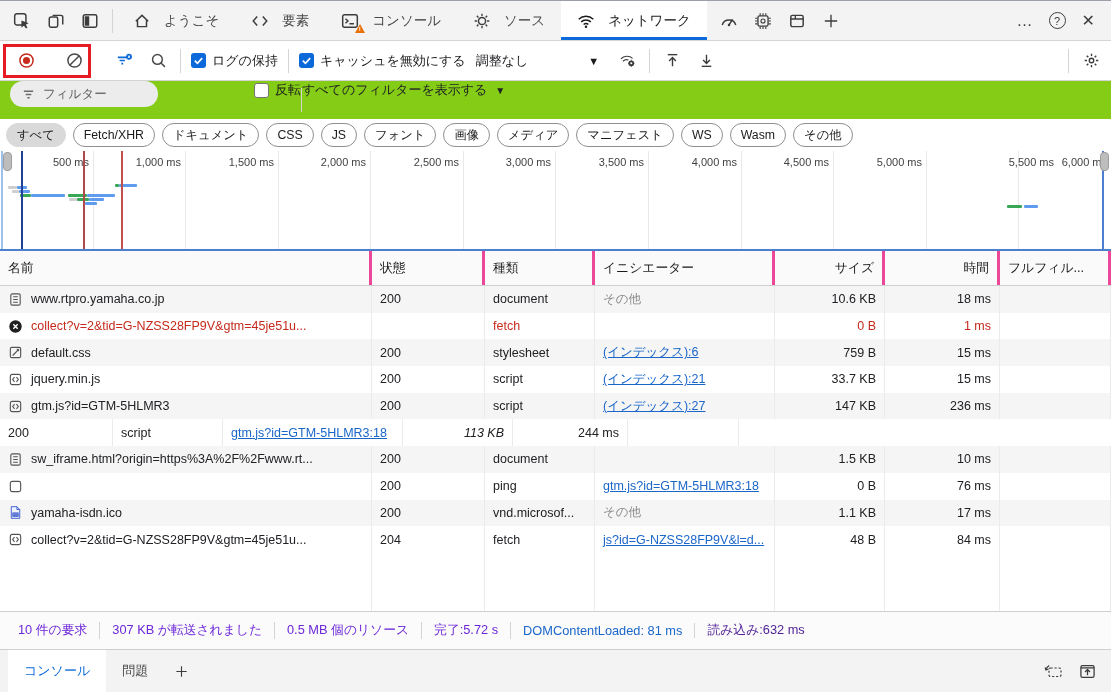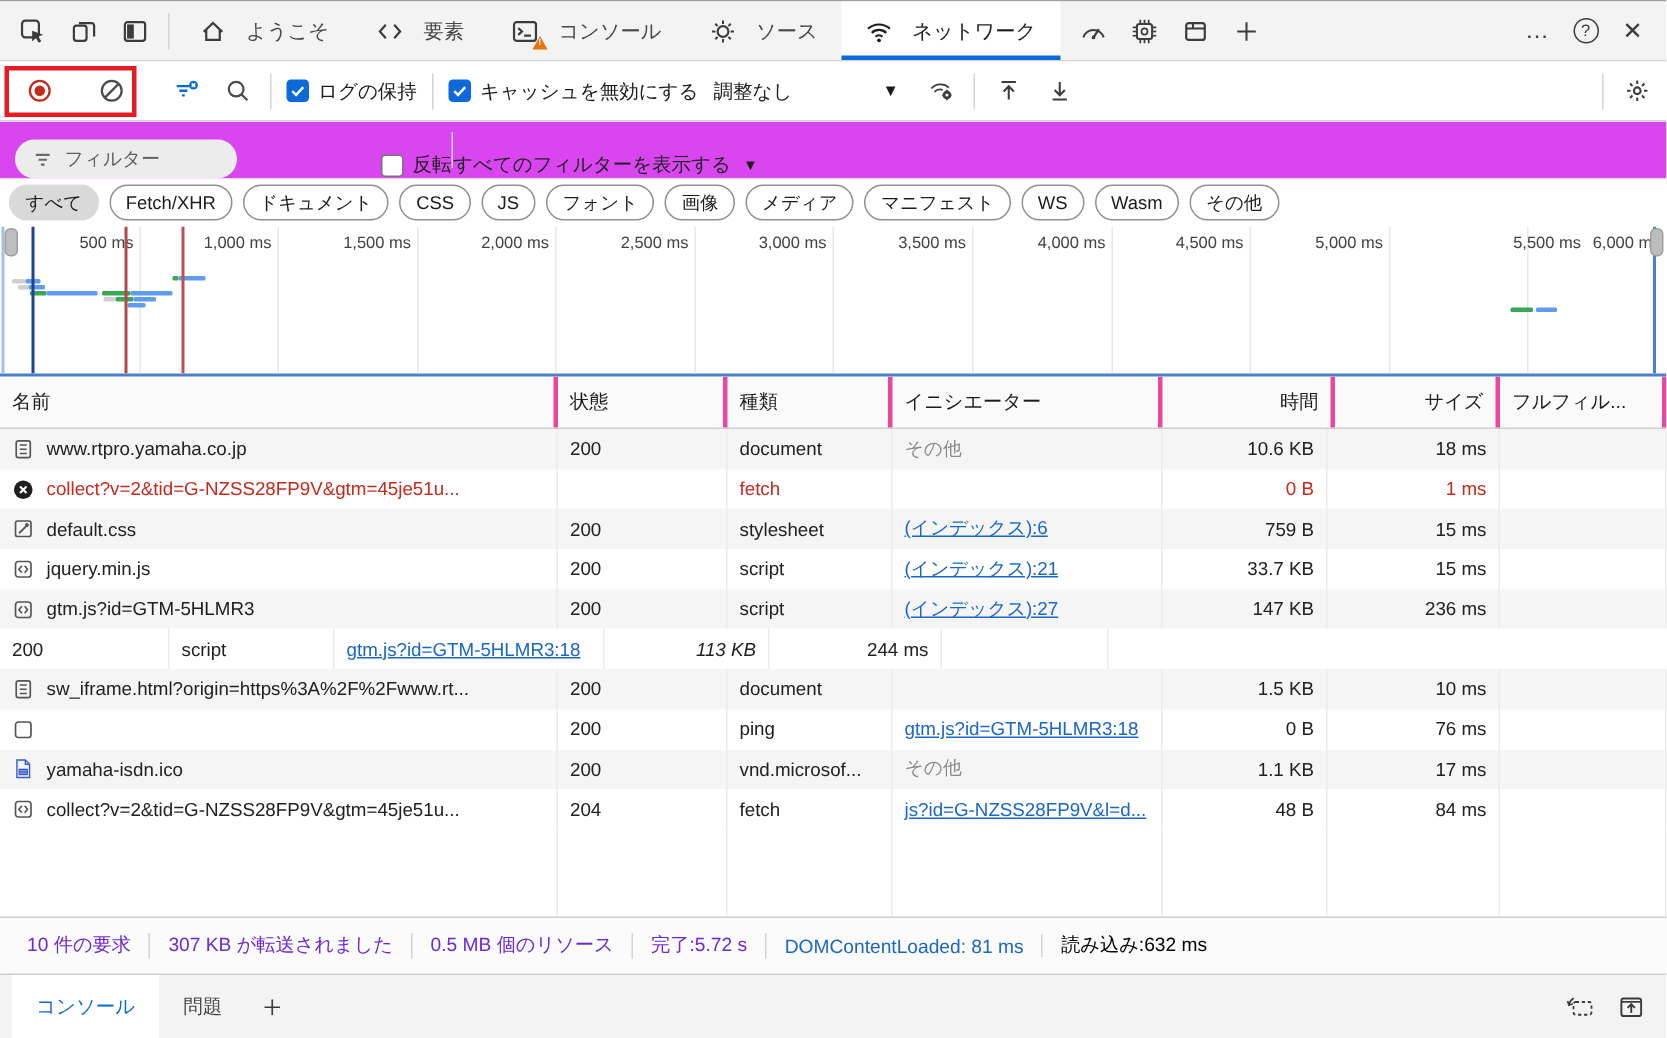--- a/index.html
+++ b/index.html
@@ -33,21 +33,21 @@
   .chkrow { display:flex; align-items:center; gap:6px; cursor:pointer; white-space:nowrap; font-size:13px; color:#1b1b1b; }
   .cb { width:15px; height:15px; border-radius:3px; display:inline-flex; align-items:center; justify-content:center; flex:0 0 auto; }
   .cb.checked { background:#0b69da; }
   .cb.checked svg { width:11px; height:11px; }
   .cb.unchecked { background:#fff; border:1.3px solid #767676; }
   .throttle { display:flex; align-items:center; gap:4px; cursor:pointer; font-size:13px; }
   .throttle .caret { margin-left:56px; font-size:11px; color:#1b1b1b; }
   .nettoolbar .right { margin-left:auto; display:flex; align-items:center; }
 
   
-  .filterrow { height:38px; background:#d946ef; display:flex; align-items:flex-end; padding:0 10px; flex:0 0 auto; }
+  .filterrow { height:38px; background:#84cc16; display:flex; align-items:flex-start; padding:0 10px; flex:0 0 auto; }
   .filter-pill { width:148px; height:26px; background:#ececec; border-radius:13px; display:flex; align-items:center; gap:8px; padding:0 12px; color:#5f5f5f; cursor:text; }
   .filter-pill svg { width:13px; height:13px; flex:0 0 auto; }
   .spacer-105 { width:96px; }
   .showall { display:flex; align-items:center; gap:8px; cursor:pointer; font-size:13px; }
   .showall .caret { font-size:10px; }
 
   
   .chips { height:32px; display:flex; align-items:center; gap:7px; padding:0 6px; background:#fff; flex:0 0 auto; }
   .chip { height:24px; display:inline-flex; align-items:center; padding:0 10px; border:1px solid #8f8f8f; border-radius:13px; font-size:12.3px; cursor:pointer; background:#fff; white-space:nowrap; color:#1b1b1b; }
   .chip.selected { background:#d9d9d9; border-color:#d9d9d9; }
@@ -75,21 +75,21 @@
   .errtext { color:#c42b1c; }
   .initlink { color:#1a66c9; text-decoration:underline; cursor:pointer; }
   .emptygrid { height:58px; display:flex; }
   .emptygrid .td { height:58px; }
 
   
   .statusbar { height:38px; margin-top:auto; border-top:1px solid #cfcfcf; background:#fbfbfb; display:flex; align-items:center; padding:0 6px; flex:0 0 auto; }
   .sitem { padding:0 12px; font-size:12.8px; color:#6d28d9; border-right:1px solid #d4d4d4; white-space:nowrap; }
   .sitem:last-child { border-right:none; }
   .sitem.blue { color:#1a66c9; }
-  .sitem.red { color:#000000; }
+  .sitem.red { color:#4c1d95; }
 
   
   .drawer { height:44px; background:#f3f3f3; border-top:1px solid #cfcfcf; display:flex; align-items:stretch; flex:0 0 auto; }
   .dtabs { display:flex; align-items:stretch; padding-left:8px; }
   .dtab { display:flex; align-items:center; padding:0 16px; font-size:13px; color:#474747; cursor:pointer; white-space:nowrap; }
   .dtab.active { background:#fff; color:#0b69da; }
   .dplus { display:flex; align-items:center; padding:0 10px; cursor:pointer; }
   .dplus svg { width:15px; height:15px; }
   .drawer-right { margin-left:auto; display:flex; align-items:center; gap:14px; padding-right:14px; }
   .drawer-right .ticon svg { width:19px; height:17px; }
@@ -366,22 +366,22 @@
    <div class="brush-line" style="left:1102px;background:#4d7fd0;"></div>
    <div class="brush-handle" style="left:1100px;"></div>
     </div>
 
   <div class="tablewrap">
     <div class="thead" id="thead">
         <div class="th" style="width:372px;">名前</div>
         <div class="th" style="width:113px;">状態</div>
         <div class="th" style="width:110px;">種類</div>
         <div class="th" style="width:180px;">イニシエーター</div>
+        <div class="th" style="width:110px;justify-content:flex-end;">サイズ</div>
         <div class="th" style="width:115px;justify-content:flex-end;">時間</div>
-        <div class="th" style="width:110px;justify-content:flex-end;">サイズ</div>
         <div class="th" style="width:111px;">フルフィル...</div>
       </div>
     <div id="tbody">
         <div class="trow shaded">
        <div class="td" style="width:372px;">
          <span class="ricon">
               <svg viewBox="0 0 16 16">
                 <rect x="3" y="2" width="10" height="12" rx="1.5" fill="none" stroke="#555" stroke-width="1.2"></rect>
                 <path d="M5.5 5h5M5.5 8h5M5.5 11h5" stroke="#555" stroke-width="1.1"></path>
               </svg>

